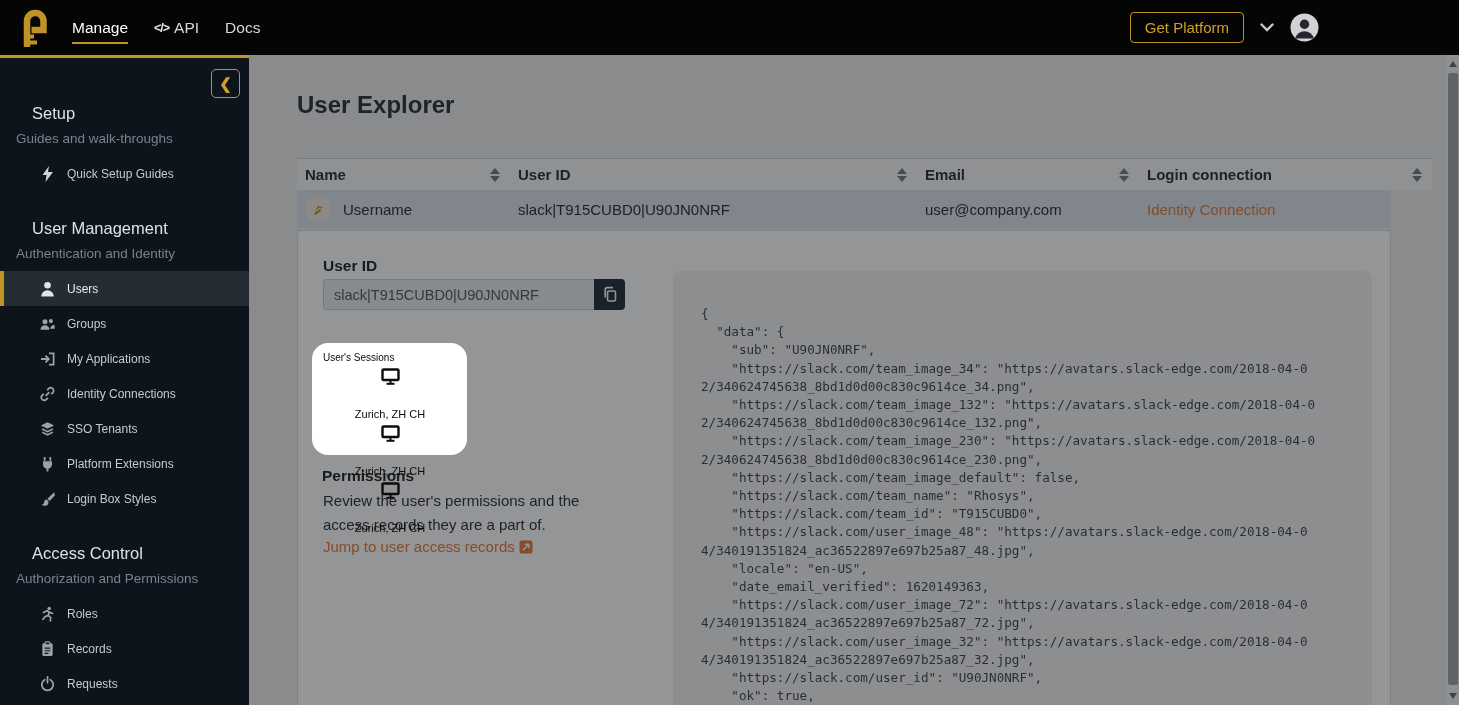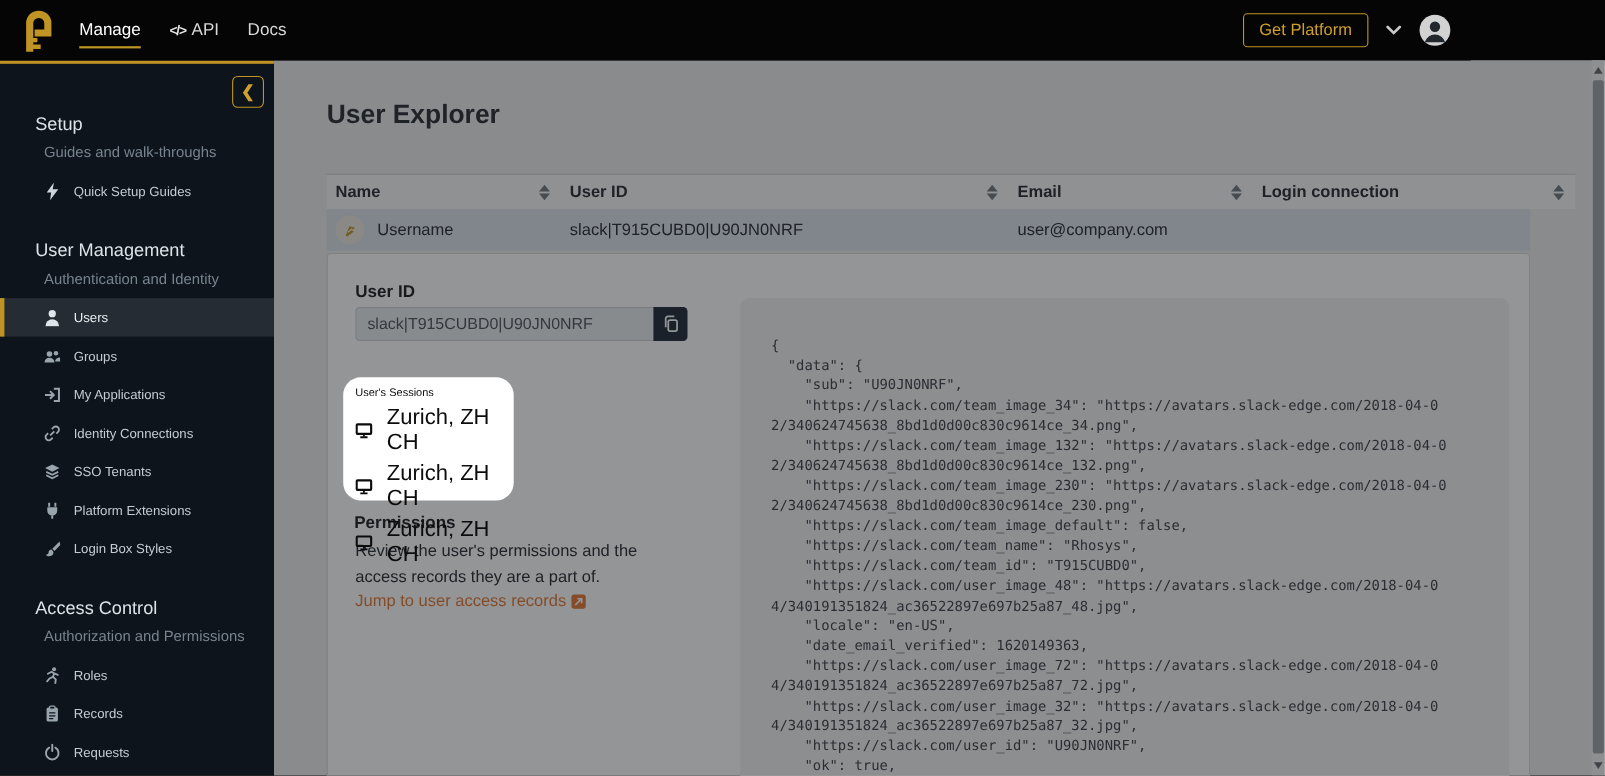--- a/index.html
+++ b/index.html
@@ -21,21 +21,21 @@
   .chev-down { color:#c9c9c9; font-size:13px; cursor:pointer; }
 
   
   .sidebar { position:absolute; top:55px; left:0; width:249px; height:650px;
              background:#0d141b; border-top:3px solid #bf9424; z-index:90; }
   .collapse-btn { position:absolute; top:11px; right:9px; width:29px; height:29px;
                   border:1.5px solid #bf9424; border-radius:5px; background:transparent;
                   color:#cfa02e; font-size:15px; font-weight:bold; cursor:pointer; line-height:1; }
   .side-section { margin-top:26px; }
   .side-title { color:#dde3e8; font-size:16.5px; padding-left:32px; margin-bottom:8px; }
-  .side-sub { color:#78838e; font-size:13.5px; padding-left:40px; margin-bottom:10px; }
+  .side-sub { color:#78838e; font-size:13.5px; padding-left:16px; margin-bottom:10px; }
   .side-item { display:flex; align-items:center; height:35px; padding-left:40px; gap:12px;
                color:#c3ccd3; font-size:12px; cursor:pointer; }
   .side-item svg { flex:0 0 auto; }
   .side-item.active { background:#252c33; border-left:4px solid #bf9424; padding-left:36px; color:#e9eef2; }
   .sicon { width:15px; height:16px; }
 
   
   .main { position:absolute; top:55px; left:249px; width:1210px; height:650px;
           background:#ebecec; overflow:hidden; }
   .page-title { position:absolute; left:48px; top:36px; font-size:24px; font-weight:bold; color:#23272b; }
@@ -78,22 +78,22 @@
   .codeblock { position:absolute; left:375px; top:40px; width:699px; height:560px;
                background:#f1f1f1; border-radius:8px; padding:34px 28px; }
   .codeline { font-family:"DejaVu Sans Mono", monospace; font-size:12.6px; line-height:18.2px;
               color:#383d42; white-space:pre; }
 
   
   .dim-overlay { position:absolute; inset:0; background:rgba(27,30,34,0.47); z-index:50; }
   .spotlight { position:absolute; left:63px; top:288px; width:155px; height:112px; z-index:60;
                background:#fff; border-radius:16px; padding:9px 10px 8px 11px; }
   .sess-title { font-size:10px; font-weight:normal; color:#0c0c0c; margin-bottom:3px; }
-  .sess-row { display:flex; align-items:center; gap:13px; font-size:20px; color:#0c0c0c;
-              margin-top:5px; cursor:pointer; }
+  .sess-row { display:flex; align-items:center; gap:23px; font-size:11px; color:#0c0c0c;
+              margin-top:5px; cursor:pointer;flex-direction:column; }
 
   
   .scrollbar { position:absolute; right:0; top:0; width:12px; height:650px; background:#f4f4f4; z-index:40; }
   .sb-arrow-up { position:absolute; top:6px; left:2px; width:0; height:0;
                  border-left:4px solid transparent; border-right:4px solid transparent;
                  border-bottom:6px solid #5f6468; cursor:pointer; }
   .sb-arrow-dn { position:absolute; bottom:6px; left:2px; width:0; height:0;
                  border-left:4px solid transparent; border-right:4px solid transparent;
                  border-top:6px solid #5f6468; cursor:pointer; }
   .sb-thumb { position:absolute; top:18px; left:1px; width:10px; height:612px;
@@ -289,20 +289,23 @@
           <path d="M9.5 15 L15 10.5" stroke="#fff" stroke-width="1.4"></path>
         </svg>
       </span>
       <span>Username</span>
     </div>
     <div class="td">
       <span>slack|T915CUBD0|U90JN0NRF</span>
     </div>
     <div class="td">
       <span>user@company.com</span>
+    </div>
+    <div class="td">
+      <span class="conn-link">Identity Connection</span>
     </div>
   </div>
 
   <div class="card">
     <div class="fld-label">User ID</div>
     <div class="input-group">
       <input class="uid-input" readonly="" value="slack|T915CUBD0|U90JN0NRF" style="">
       <button class="copy-btn">
         <svg width="16" height="17" viewBox="0 0 16 17">
           <rect x="5.5" y="5" width="8" height="10" rx="1.6" fill="none" stroke="#fff" stroke-width="1.6"></rect>

